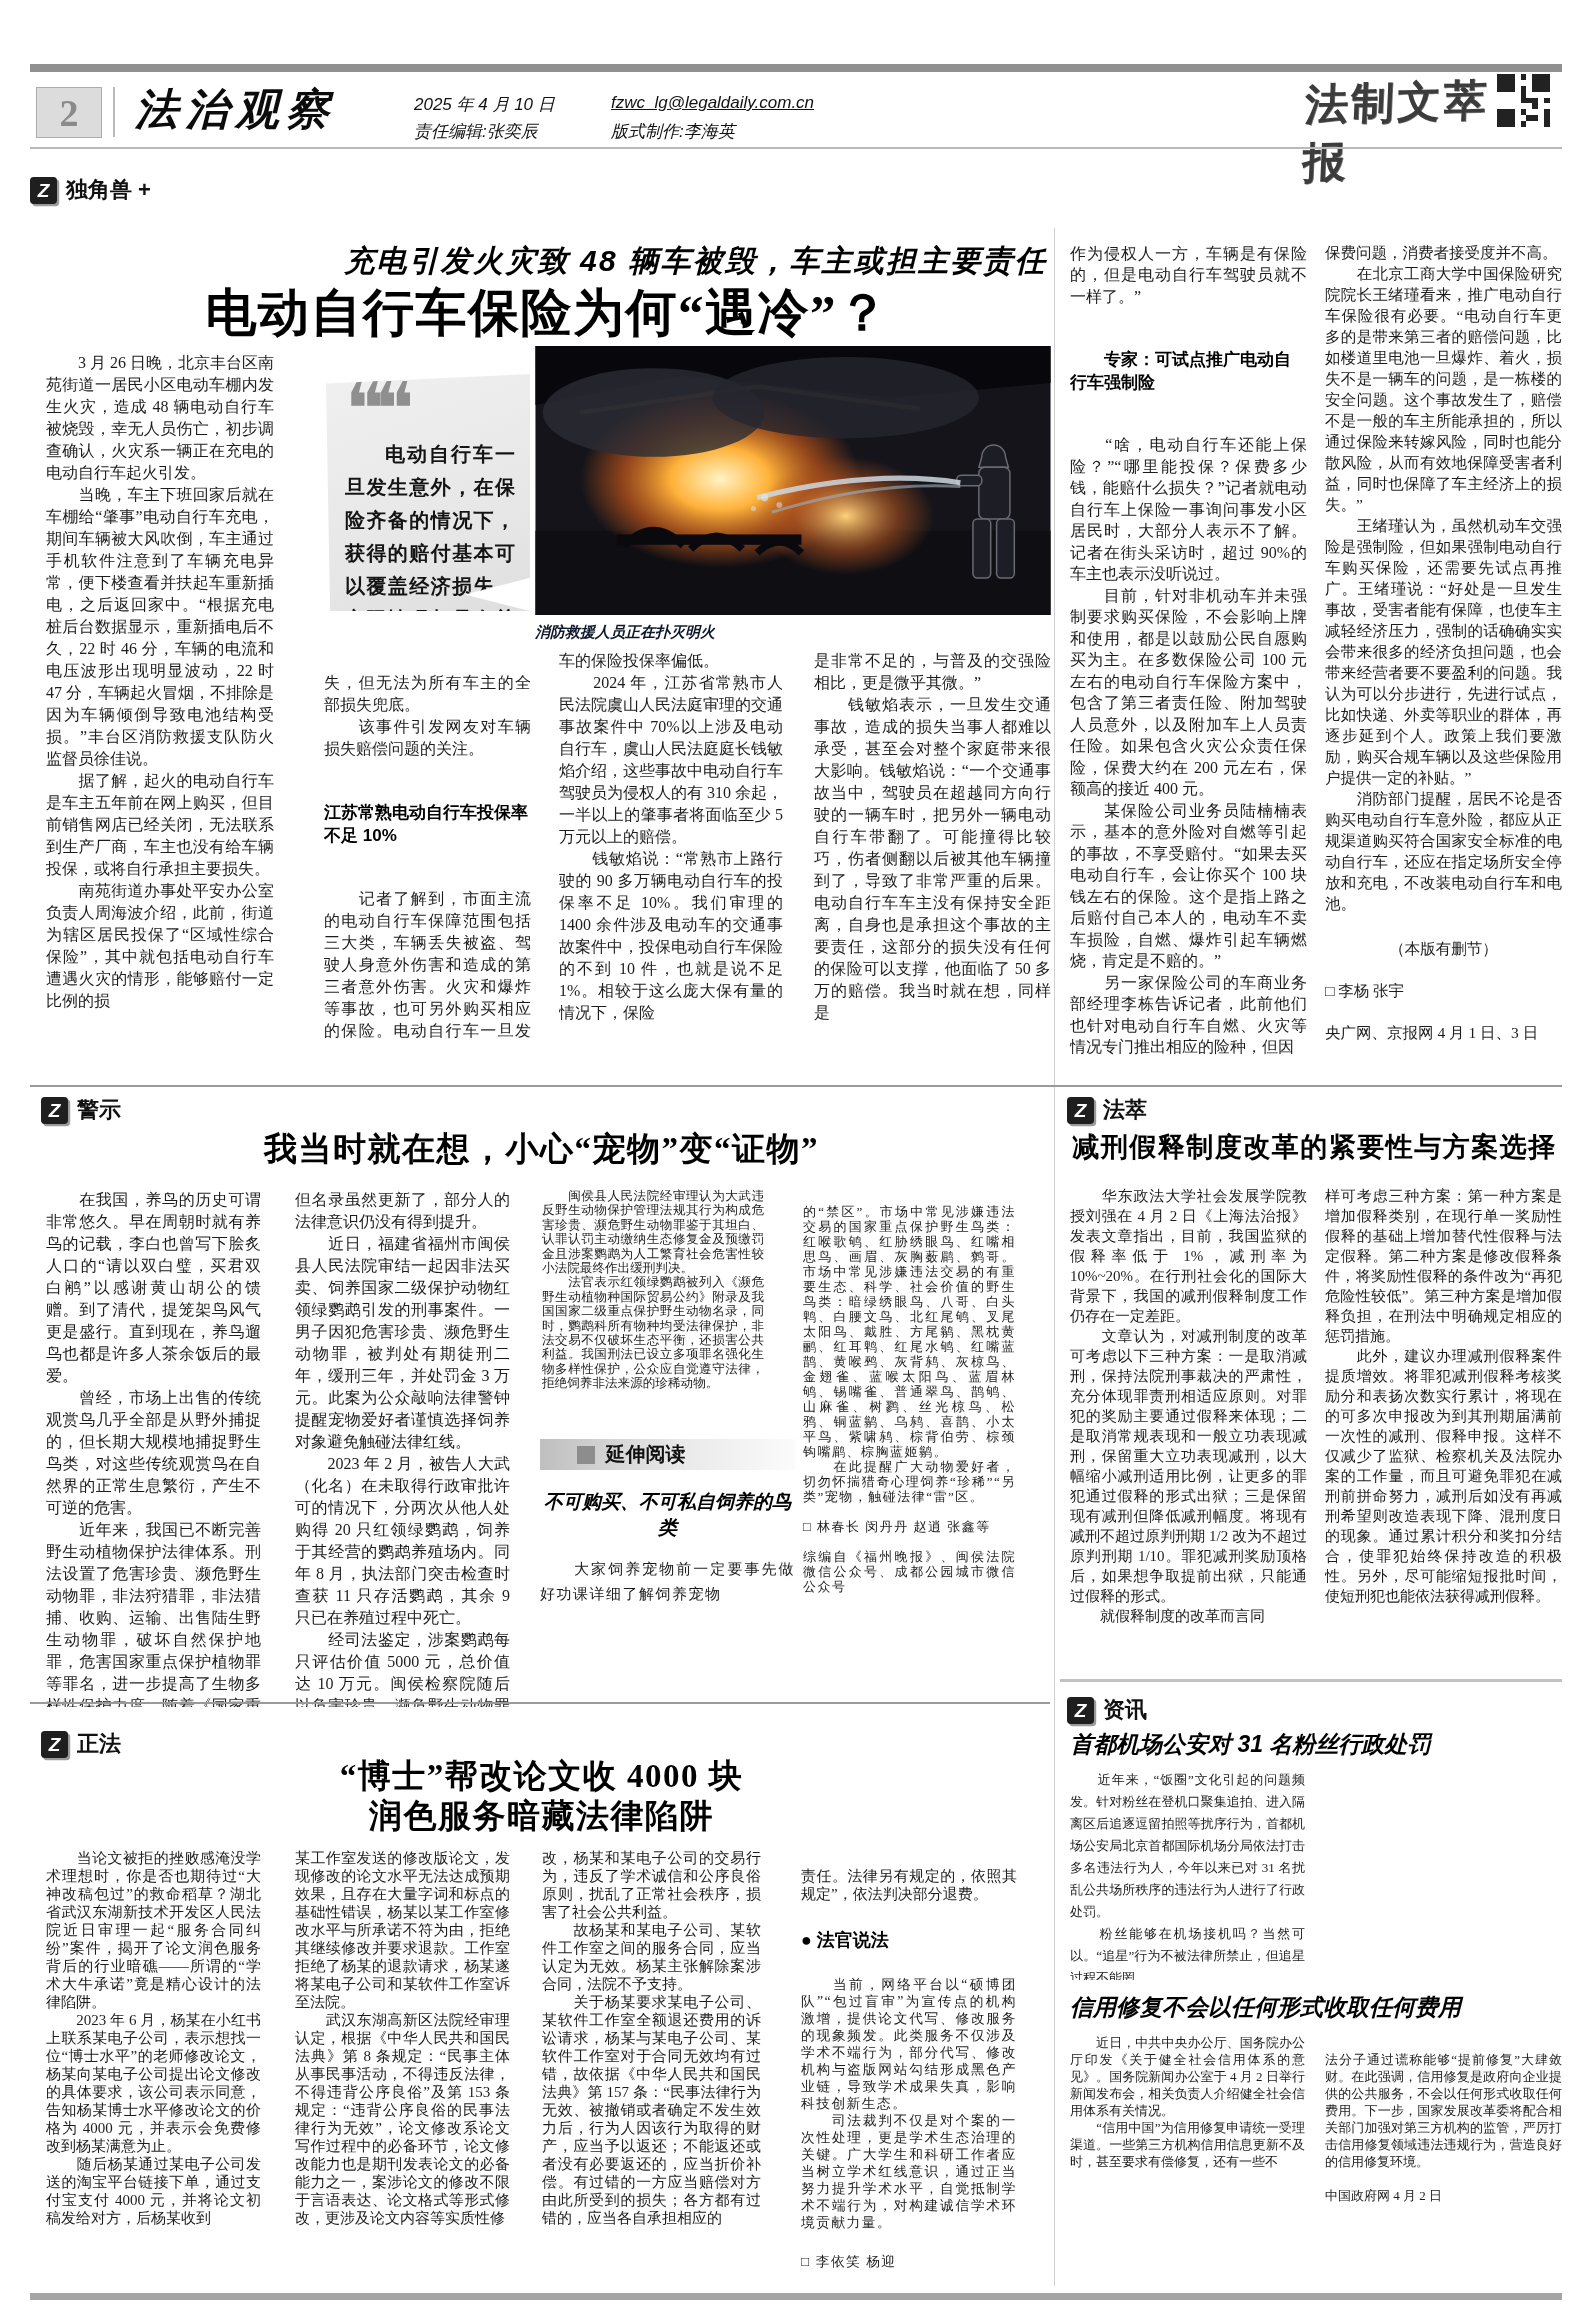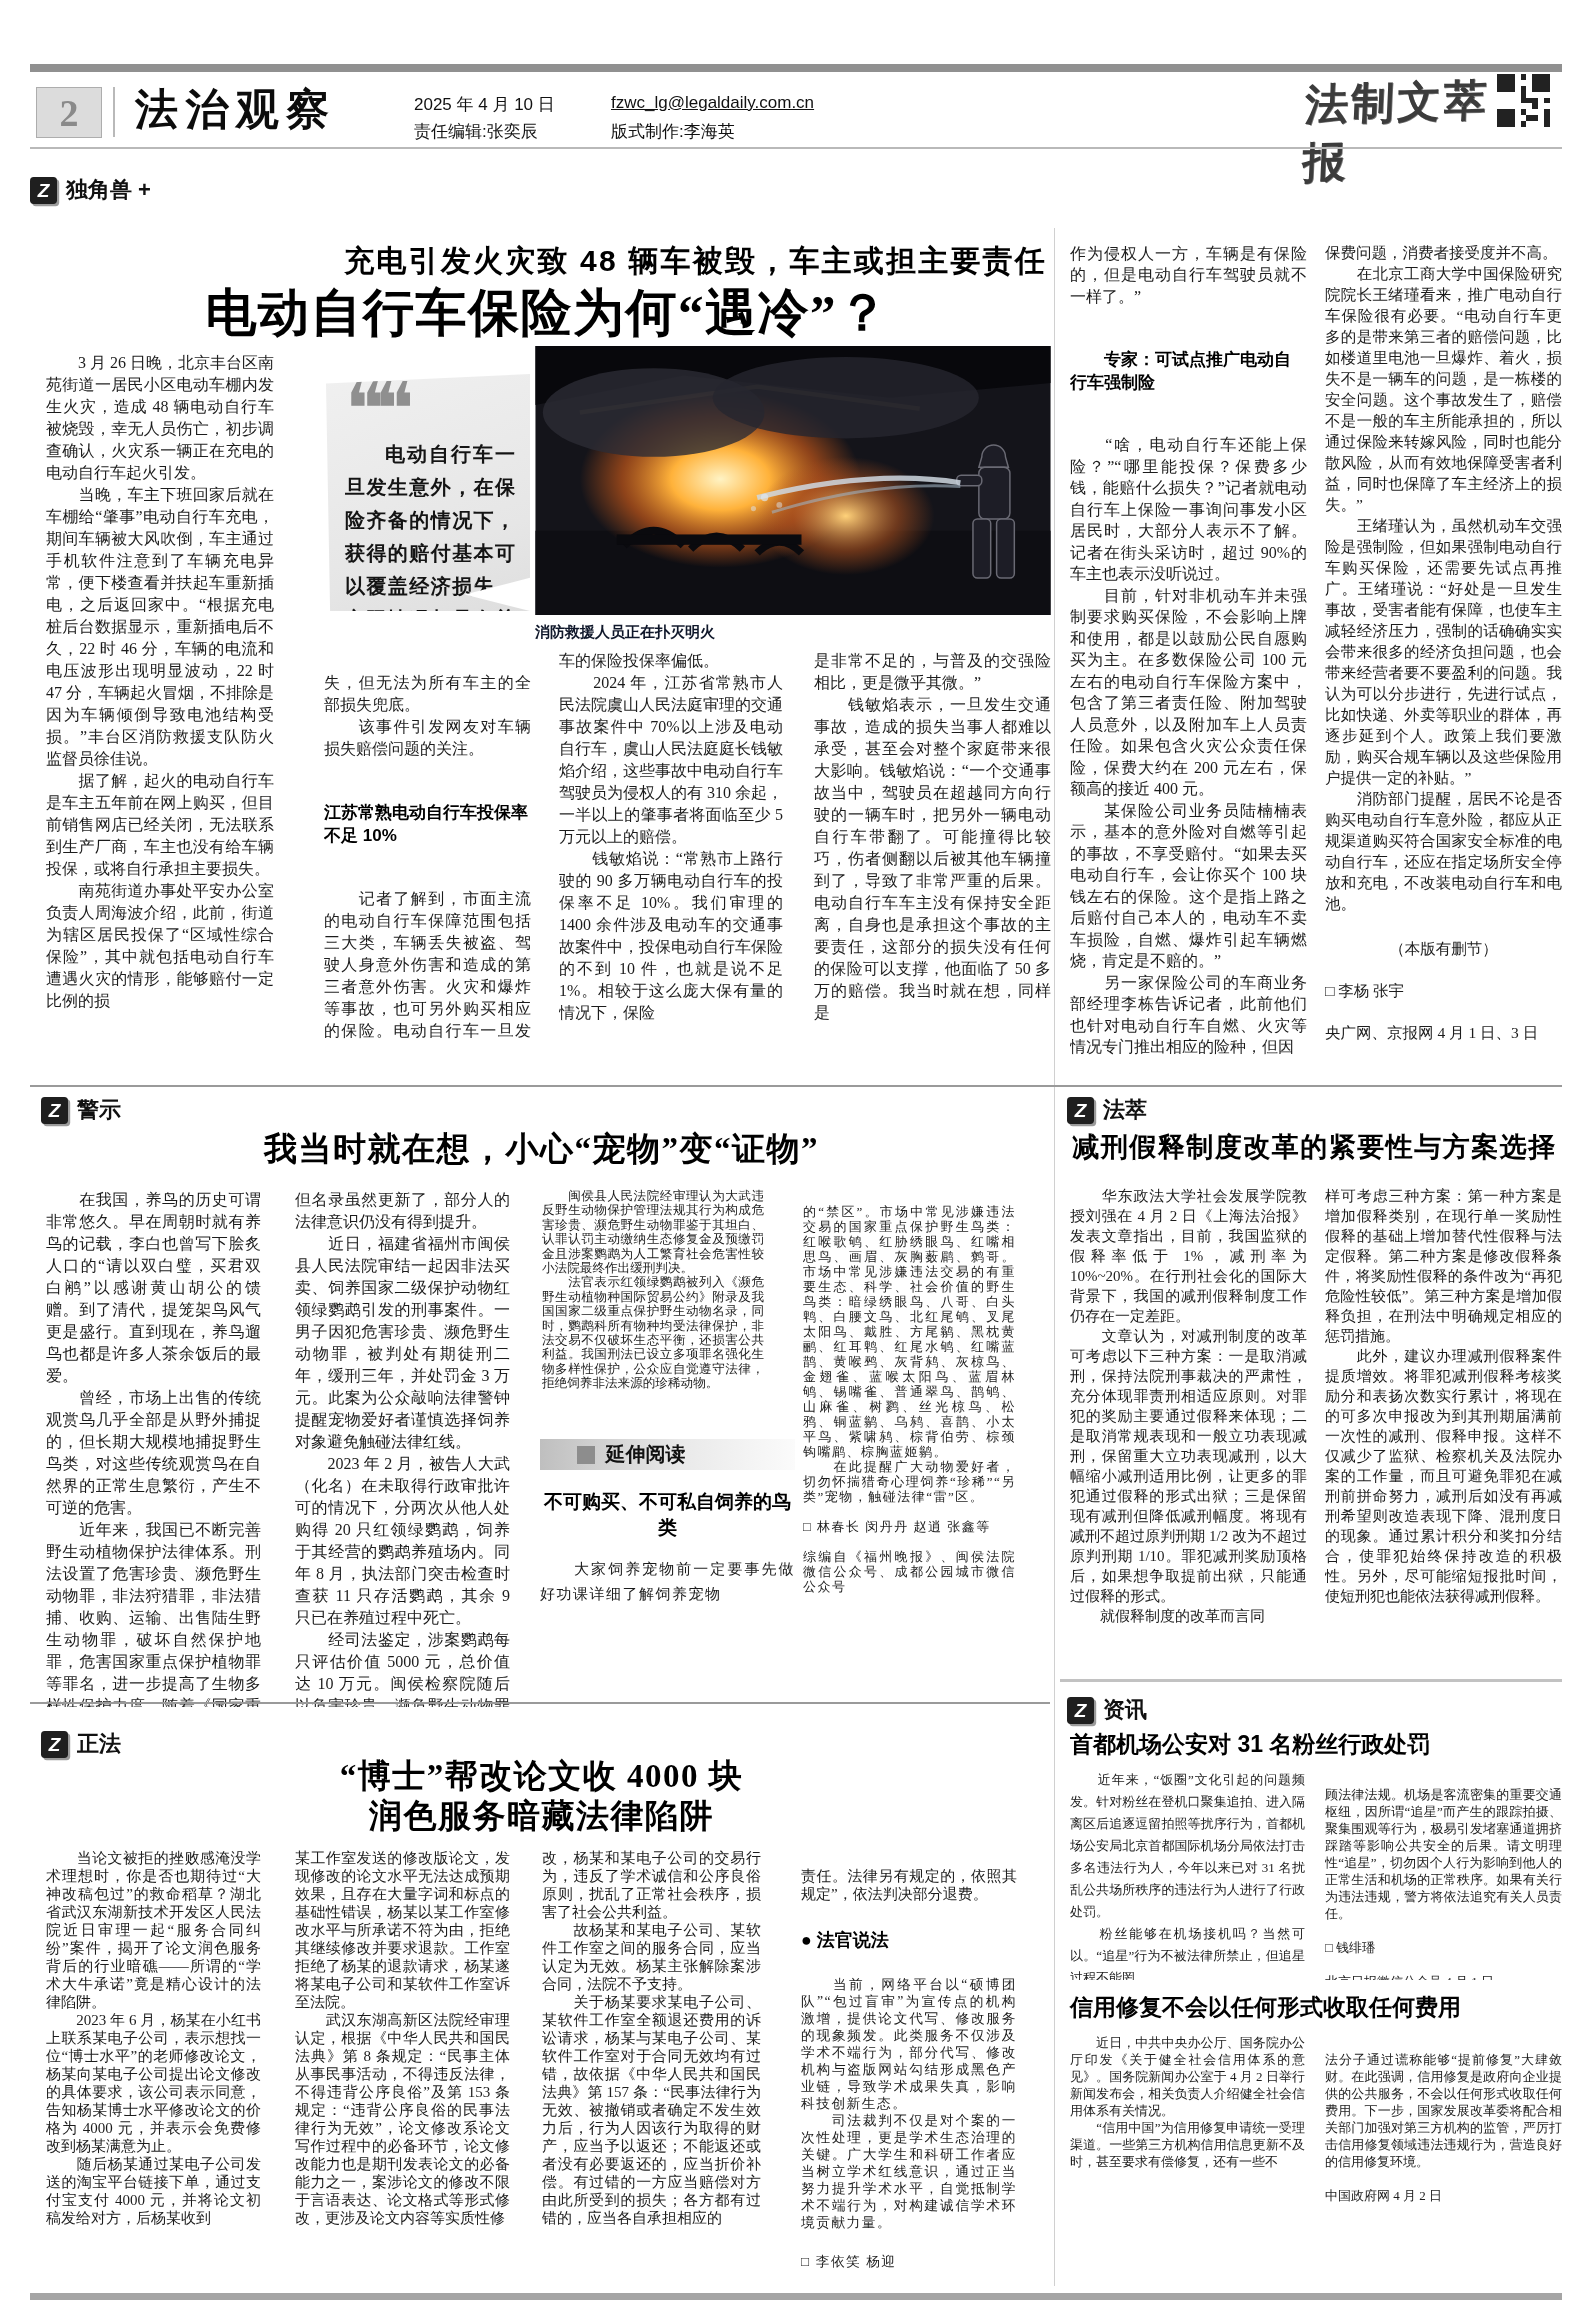--- a/index.html
+++ b/index.html
@@ -1,19 +1,19 @@
 <!DOCTYPE html>
 <html style="font-size:12px"><head>
 <meta charset="utf-8">
 <style>
   html,body{margin:0;padding:0;background:#f2f2f2;}
   #page{position:relative;width:1593px;height:2307px;background:#ffffff;margin:0 auto;overflow:hidden;
         font-family:"Liberation Serif","DejaVu Serif",serif;color:#1b1b1b;}
   .abs{position:absolute;}
-  .sans{font-family:"Liberation Sans","DejaVu Sans",sans-serif;}
+  .sans{font-family:"Liberation Sans","DejaVu Sans",sans-serif;font-style:italic;}
   .col{position:absolute;text-align:justify;white-space:pre-line;color:#1c1c1c;overflow:hidden;}
   .col>div{white-space:pre-line;}
   .bar{position:absolute;background:#909090;}
   .rule{position:absolute;background:#b9b9b9;}
   .zicon{width:27px;height:27px;background:#1f1f1f;color:#fff;display:flex;align-items:center;justify-content:center;
          border-radius:3.7px;box-shadow:2.2px 2.2px 0 #9b9b9b;font-family:"Liberation Sans",sans-serif;
          font-weight:800;font-style:italic;font-size:19px;line-height:1;}
   .seclabel{position:absolute;display:flex;align-items:center;gap:9px;}
   .seclabel .txt{font-family:"Liberation Sans",sans-serif;font-weight:700;font-size:22px;color:#111;}
   .sectitle{position:absolute;text-align:center;font-weight:800;color:#000;letter-spacing:1.5px;}
@@ -239,25 +239,20 @@
   </div>
 
   <div class="seclabel" style="left:1067px;top:1695px;">
     <div class="zicon">Z</div>
     <div class="txt">资讯</div>
   </div>
 
   <div class="abs sans" style="left:1070px;top:1729px;width:496px;font-size:23px;font-weight:800;color:#000;">首都机场公安对 31 名粉丝行政处罚</div>
   <div class="col" style="left:1070px;top:1769px;width:235px;height:211px;font-size:13px;line-height:22px;">　　近年来，“饭圈”文化引起的问题频发。针对粉丝在登机口聚集追拍、进入隔离区后追逐逗留拍照等扰序行为，首都机场公安局北京首都国际机场分局依法打击多名违法行为人，今年以来已对 31 名扰乱公共场所秩序的违法行为人进行了行政处罚。
 　　粉丝能够在机场接机吗？当然可以。“追星”行为不被法律所禁止，但追星过程不能罔</div>
-  <div class="col" style="left:1325px;top:1769px;width:237px;height:211px;font-size:13px;line-height:17px;">
-    <div>顾法律法规。机场是客流密集的重要交通枢纽，因所谓“追星”而产生的跟踪拍摄、聚集围观等行为，极易引发堵塞通道拥挤踩踏等影响公共安全的后果。请文明理性“追星”，切勿因个人行为影响到他人的正常生活和机场的正常秩序。如果有关行为违法违规，警方将依法追究有关人员责任。</div>
-    <div class="byline">□ 钱绯璠</div>
-    <div class="byline">北京日报微信公众号 4 月 1 日</div>
-  </div>
 
   <div class="abs sans" style="left:1070px;top:1992px;width:496px;font-size:23px;font-weight:800;color:#000;">信用修复不会以任何形式收取任何费用</div>
   <div class="col" style="left:1070px;top:2034px;width:235px;height:178px;font-size:13px;line-height:17px;">　　近日，中共中央办公厅、国务院办公厅印发《关于健全社会信用体系的意见》。国务院新闻办公室于 4 月 2 日举行新闻发布会，相关负责人介绍健全社会信用体系有关情况。
 　　“信用中国”为信用修复申请统一受理渠道。一些第三方机构信用信息更新不及时，甚至要求有偿修复，还有一些不</div>
   <div class="col" style="left:1325px;top:2034px;width:237px;height:178px;font-size:13px;line-height:17px;">
     <div>法分子通过谎称能够“提前修复”大肆敛财。在此强调，信用修复是政府向企业提供的公共服务，不会以任何形式收取任何费用。下一步，国家发展改革委将配合相关部门加强对第三方机构的监管，严厉打击信用修复领域违法违规行为，营造良好的信用修复环境。</div>
     <div class="byline">中国政府网 4 月 2 日</div>
   </div>
 
   <div class="bar" style="left:30px;top:2293px;width:1532px;height:6.7px;background:#a5a5a5;"></div>

